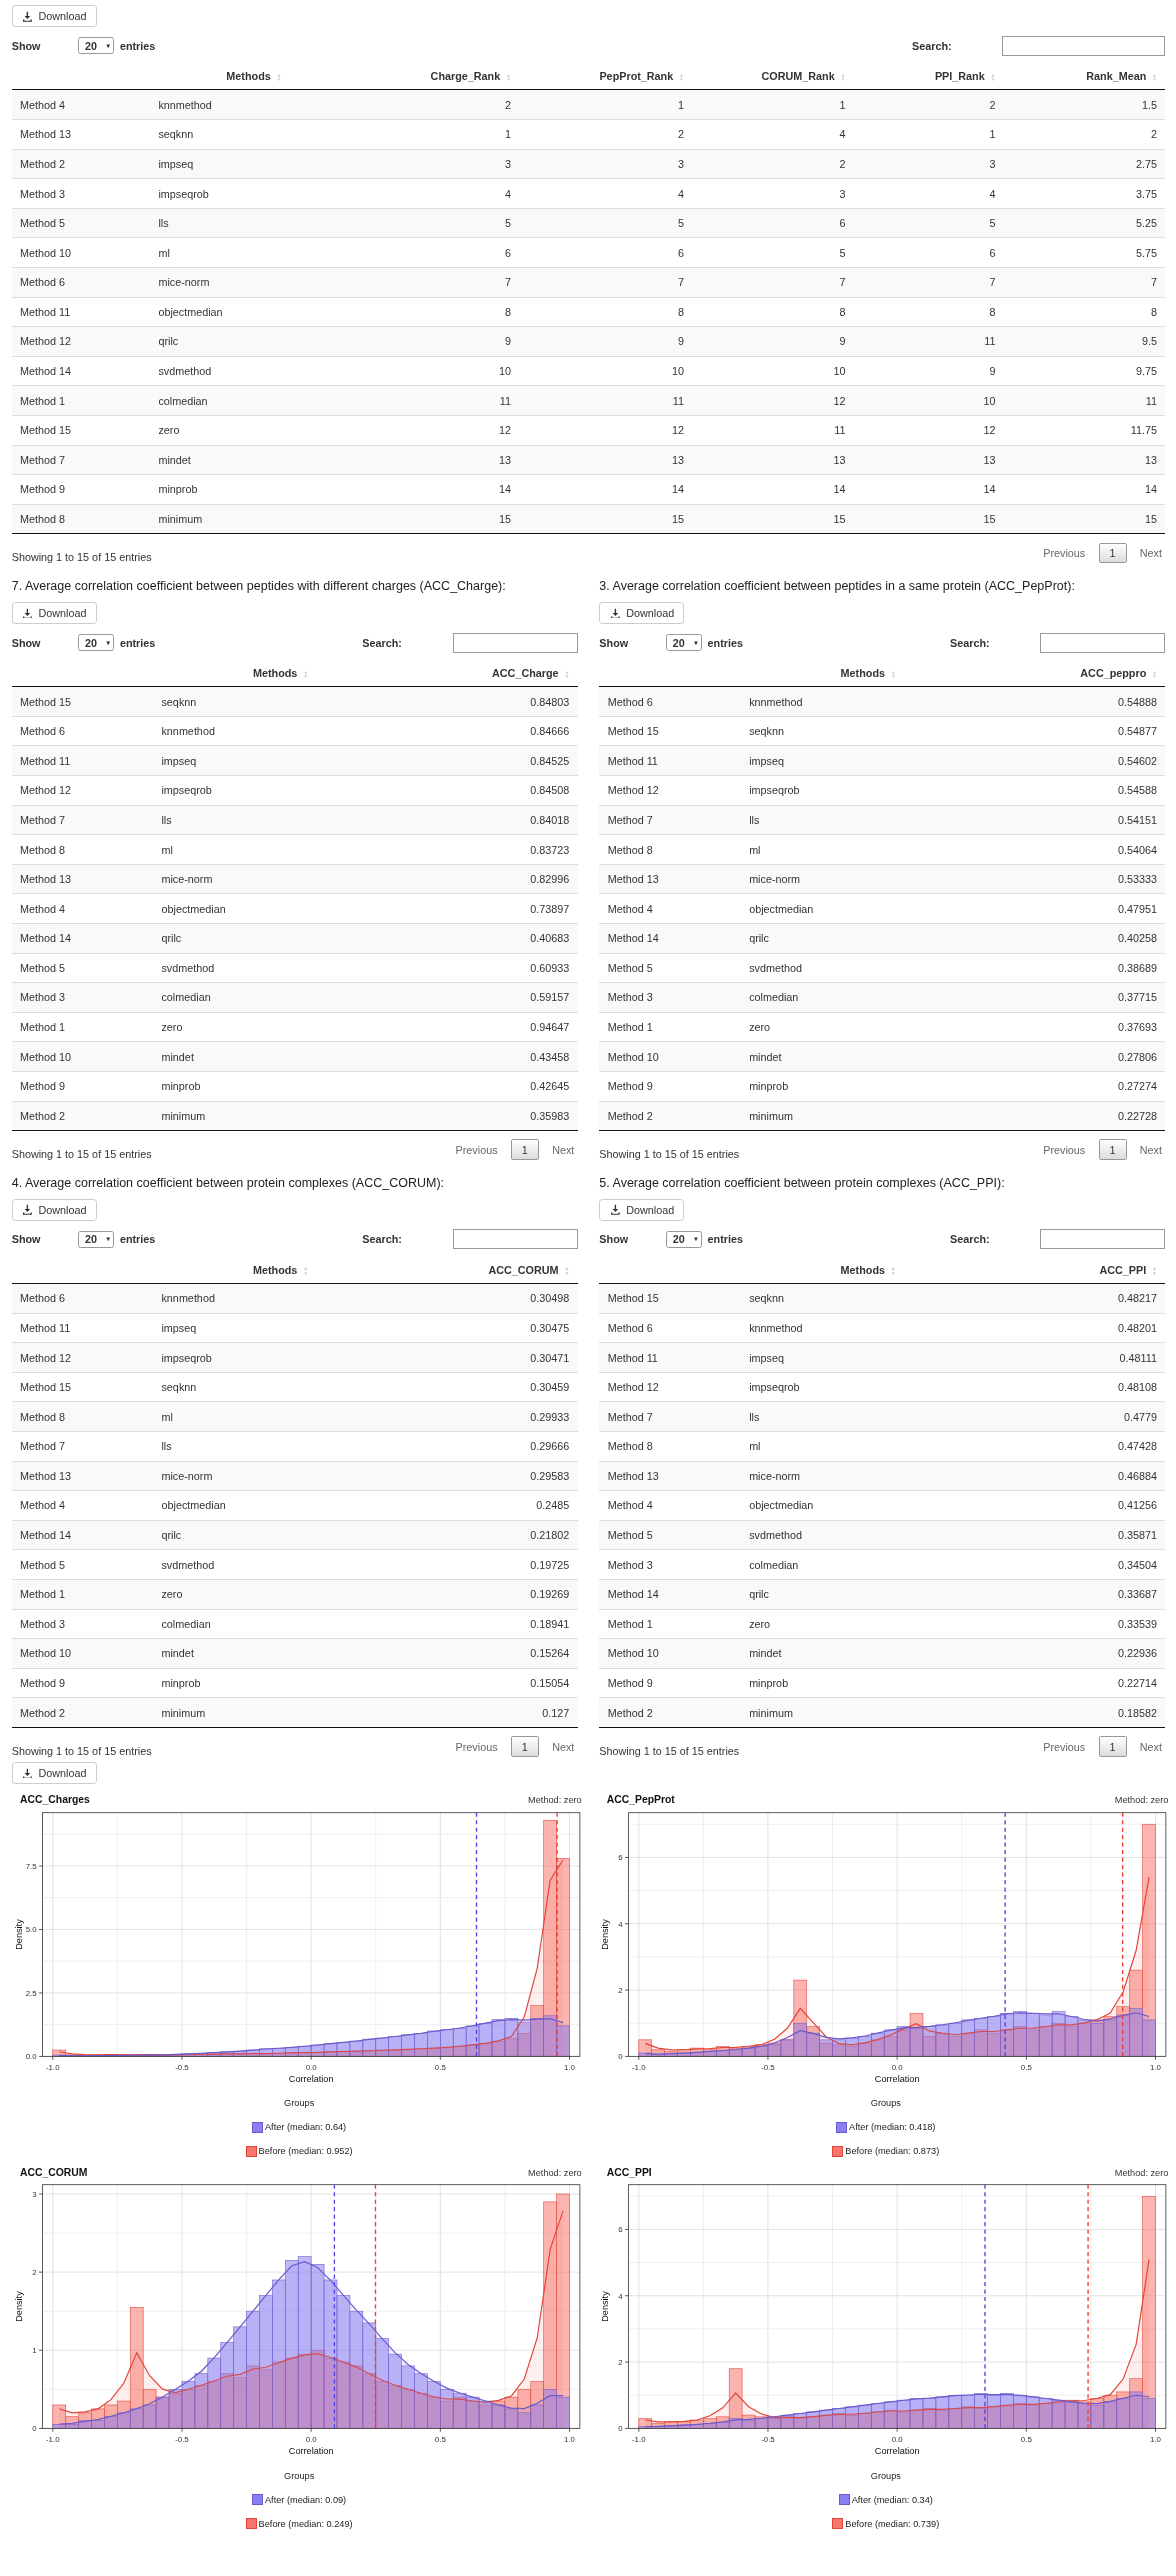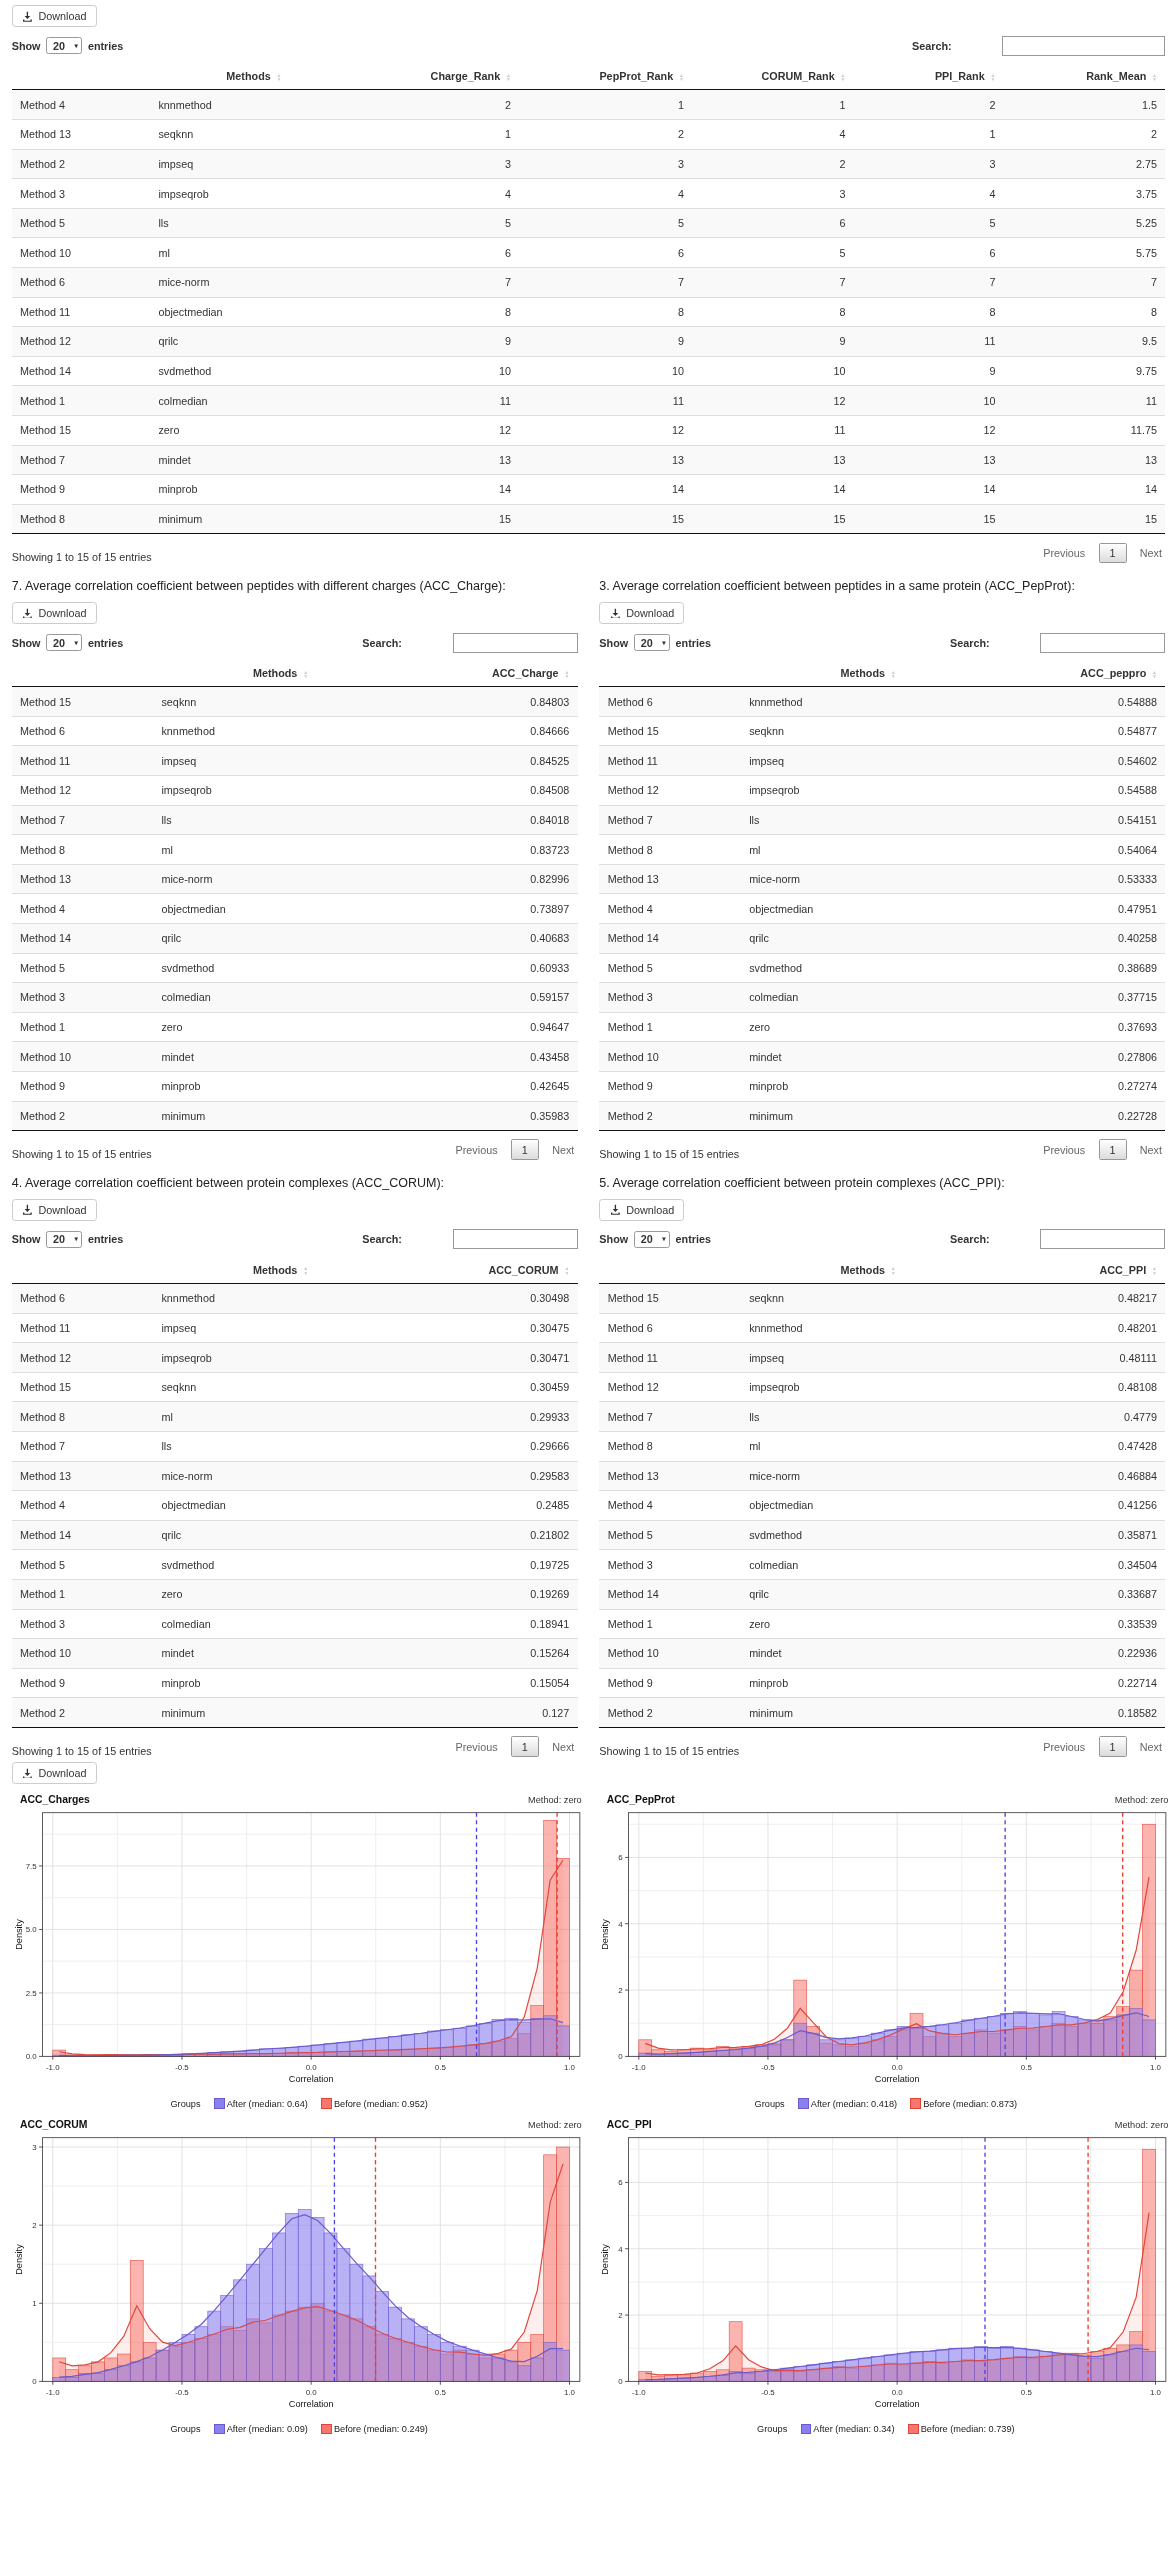--- a/index.html
+++ b/index.html
@@ -9,21 +9,21 @@
   .btn-download { display:inline-flex; align-items:center; gap:5.8px; border:0.8px solid #ccc; background:#fff;
     border-radius:3.3px; padding:4.2px 9.2px; font-size:10.8px; color:#333; cursor:pointer; margin:0 0 6.7px 0;
     font-family:"Liberation Sans", sans-serif; }
   .btn-download svg { display:block; }
   .controls { display:flex; justify-content:space-between; align-items:center; font-size:10.8px;
     font-weight:bold; color:#333; margin:1.7px 0 6.7px 0; }
   .show-group { display:flex; align-items:center; gap:5.8px; }
   .sel-wrap { position:relative; display:inline-block; }
   select.page-size { appearance:none; -webkit-appearance:none; border:0.8px solid #999; border-radius:2.5px;
     background:#fff; font-size:10.8px; font-weight:bold; color:#333; padding:1.7px 15px 1.7px 5.8px;
-    font-family:"Liberation Sans", sans-serif; }
+    font-family:"Liberation Sans", sans-serif;margin-left:32px; }
   .sel-caret { position:absolute; right:4.2px; top:50%; transform:translateY(-52%); font-size:6.7px; color:#333; pointer-events:none; }
   .search-group { display:flex; align-items:center; font-weight:bold;gap:44px; }
   .search-group input { border:0.8px solid #999; height:20px; margin-left:6.7px; padding:1.7px 5px; font-size:10.8px; }
   .inp-full { width:163px; } .inp-half { width:125px; }
   table.dtable { width:100%; border-collapse:collapse; font-size:10.8px; table-layout:fixed; }
   table.dtable thead th { border-bottom:0.8px solid #111; padding:7.5px 8.3px; font-weight:bold; color:#333; }
   table.dtable td { padding:8.3px 8.3px; border-top:0.8px solid #ddd; overflow:hidden; white-space:nowrap; }
   table.dtable tbody tr:nth-child(odd) { background:#f9f9f9; }
   table.dtable tbody tr:last-child td { border-bottom:0.8px solid #111; }
   .col-left { text-align:left; } .col-center { text-align:center; } .col-right { text-align:right; }
@@ -35,21 +35,21 @@
   .pg-btn { color:#666; font-size:10.8px; padding:3.3px 3.3px; cursor:pointer; }
   .pg-num { border:0.8px solid #979797; border-radius:1.7px; padding:3.3px 10px; font-size:10.8px; color:#333;
     background:linear-gradient(to bottom,#ffffff 0%,#dcdcdc 100%); cursor:pointer; }
   .two-col { display:grid; grid-template-columns:1fr 1fr; column-gap:21.7px; align-items:start; }
   .fig-grid { display:grid; grid-template-columns:1fr 1fr; column-gap:11.7px; row-gap:1.7px; margin-top:3.3px; }
   .fig { width:575px; }
   .fig-head { display:flex; justify-content:space-between; align-items:baseline; padding:0 5px 0.8px 8.3px; }
   .fig-title { font-size:10.4px; font-weight:bold; color:#111; }
   .fig-method { font-size:9.2px; color:#333; }
   .fig-legend { display:flex; justify-content:center; align-items:center; gap:13.3px; font-size:9.2px;
-    color:#222; margin:2.5px 0 8.3px 0; }
+    color:#222; margin:2.5px 0 8.3px 0;flex-direction:column; }
   .leg-item { display:flex; align-items:center; gap:2px; }
   .leg-swatch { width:10.8px; height:10.8px; display:inline-block; }
 </style>
 </head>
 <body>
 
 <div class="page">
   <div id="sec-0"><button class="btn-download">
         <span>
           <svg width="10.8" height="10.8" viewBox="0 0 16 16">

